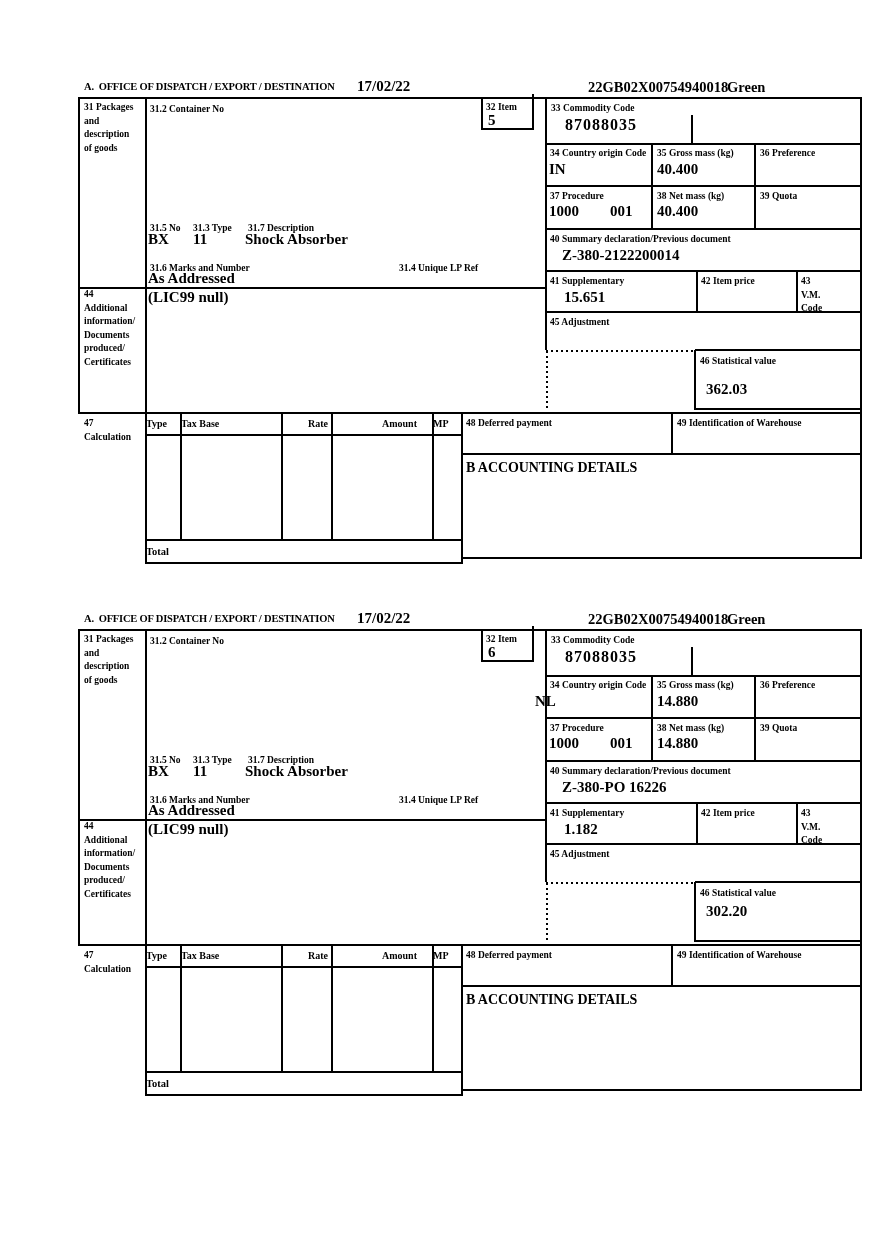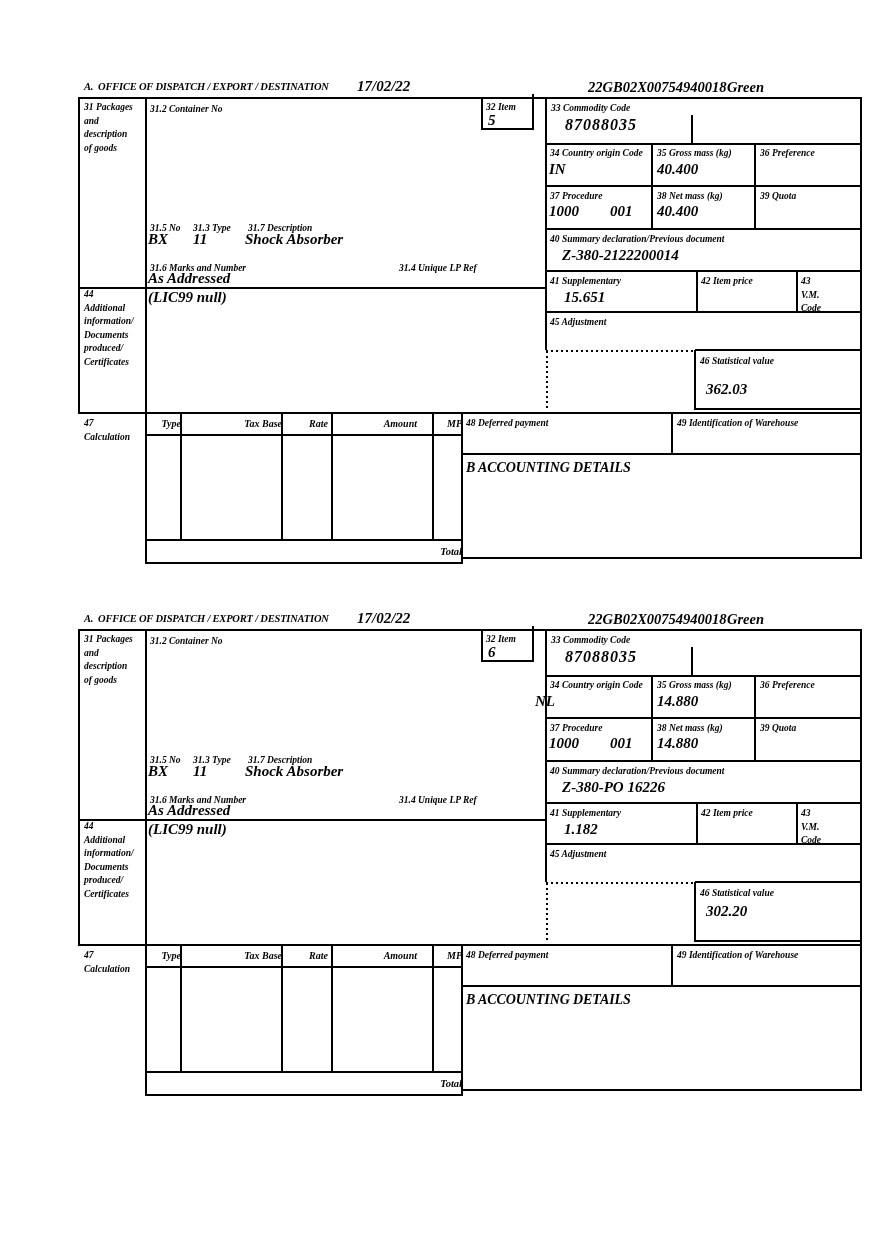--- a/index.html
+++ b/index.html
@@ -1,25 +1,25 @@
 <!DOCTYPE html>
 <html><head>
 <meta charset="utf-8">
 <style>
   html,body{margin:0;padding:0;background:#fff;}
   #page{position:relative;width:882px;height:1250px;background:#fff;overflow:hidden;
         font-family:"Liberation Serif","DejaVu Serif",serif;color:#000;}
-  .form{position:absolute;left:0;width:820px;height:510px;font-style:italic;}
+  .form{position:absolute;left:0;width:820px;height:510px;}
   .grid{position:absolute;left:0;top:0;}
   .t{position:absolute;white-space:pre-line;}
   .lbl{font-size:9.5px;font-weight:bold;line-height:13.5px;}
   .val{font-size:15px;font-weight:bold;line-height:16px;white-space:pre;}
   .hdr{font-size:10.5px;font-weight:bold;letter-spacing:-0.2px;white-space:pre;}
   .th{font-size:10px;font-weight:bold;line-height:12px;}
-  .ctr{text-align:right;}
+  .ctr{text-align:left;}
   .rt{text-align:right;}
   .b-hd{font-size:14px;font-weight:bold;letter-spacing:-0.1px;}
 </style>
 </head>
 <body>
 
 <div id="page">
 
   <section class="form" style="top: 68px;">
 

